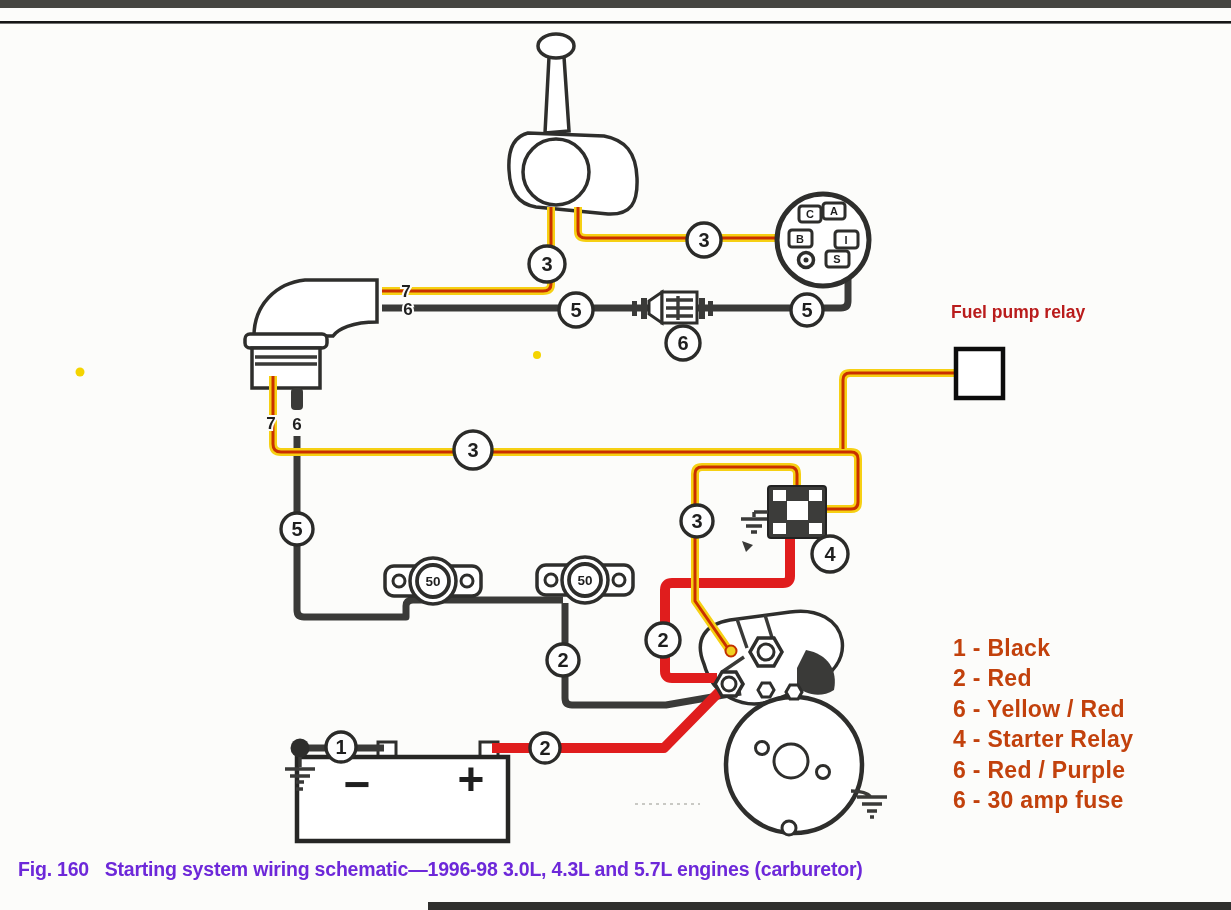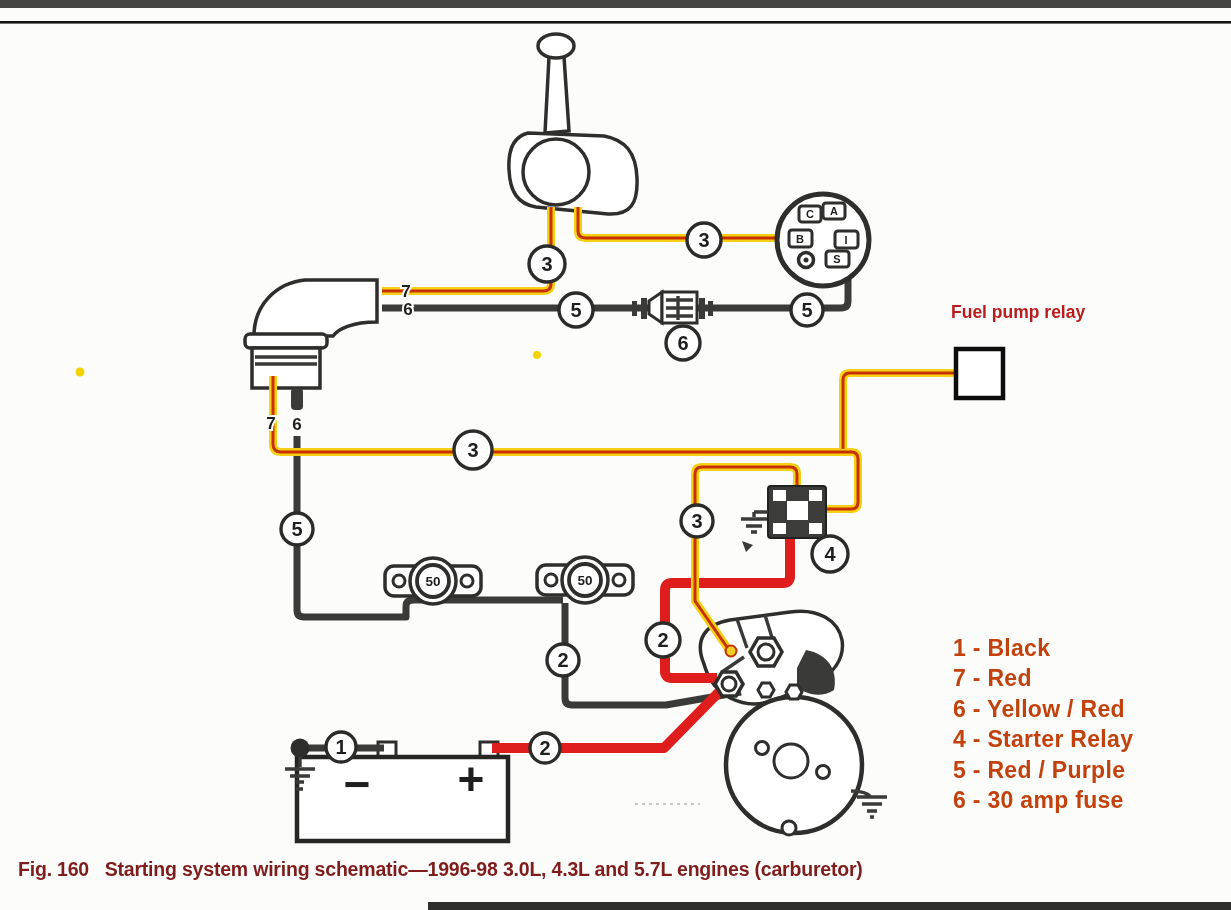--- a/index.html
+++ b/index.html
@@ -22,21 +22,21 @@
       paint-order:stroke;stroke:#fcfcfa;stroke-width:4;}
   .term{font:bold 11px "Liberation Sans",sans-serif;fill:#1f1f1f;text-anchor:middle;}
   .cb50{font:bold 13.5px "Liberation Sans",sans-serif;fill:#1f1f1f;text-anchor:middle;}
   .batsign{font:bold 46px "Liberation Sans",sans-serif;fill:#1f1f1f;text-anchor:middle;}
 
   .fuel-label{position:absolute;left:951px;top:302px;font-weight:bold;font-size:17.5px;
               color:#b91c1c;white-space:nowrap;}
   .legend{position:absolute;left:953px;top:633px;color:#c2410c;font-weight:bold;
           font-size:23px;line-height:30.4px;letter-spacing:.3px;}
   .caption{position:absolute;left:18px;top:858px;font-weight:bold;font-size:19.5px;
-           color:#7f1d1d;white-space:pre;letter-spacing:-0.2px;}
+           color:#6d28d9;white-space:pre;letter-spacing:-0.2px;}
 </style>
 </head>
 <body>
 
 <div class="stage">
 <svg width="1231" height="910" viewBox="0 0 1231 910">
 
   <rect x="0" y="0" width="1231" height="8" fill="#454541"></rect>
   <rect x="0" y="21" width="1231" height="2.6" fill="#161616"></rect>
   <rect x="428" y="902" width="803" height="8" fill="#2f2f2d"></rect>
@@ -236,21 +236,21 @@
   <text class="wl" x="297" y="430" font-size="15">6</text>
 
   <circle cx="80" cy="372" r="4.5" fill="#f4d400"></circle>
   <circle cx="537" cy="355" r="4" fill="#f4d400"></circle>
 </svg>
 
   <div class="fuel-label">Fuel pump relay</div>
 
   <div class="legend">
     <div>1 - Black</div>
-    <div>7 - Red</div>
+    <div>2 - Red</div>
     <div>6 - Yellow / Red</div>
     <div>4 - Starter Relay</div>
-    <div>5 - Red / Purple</div>
+    <div>6 - Red / Purple</div>
     <div>6 - 30 amp fuse</div>
   </div>
 
   <div class="caption">Fig. 160   Starting system wiring schematic—1996-98 3.0L, 4.3L and 5.7L engines (carburetor)</div>
 </div>
 
 </body></html>

